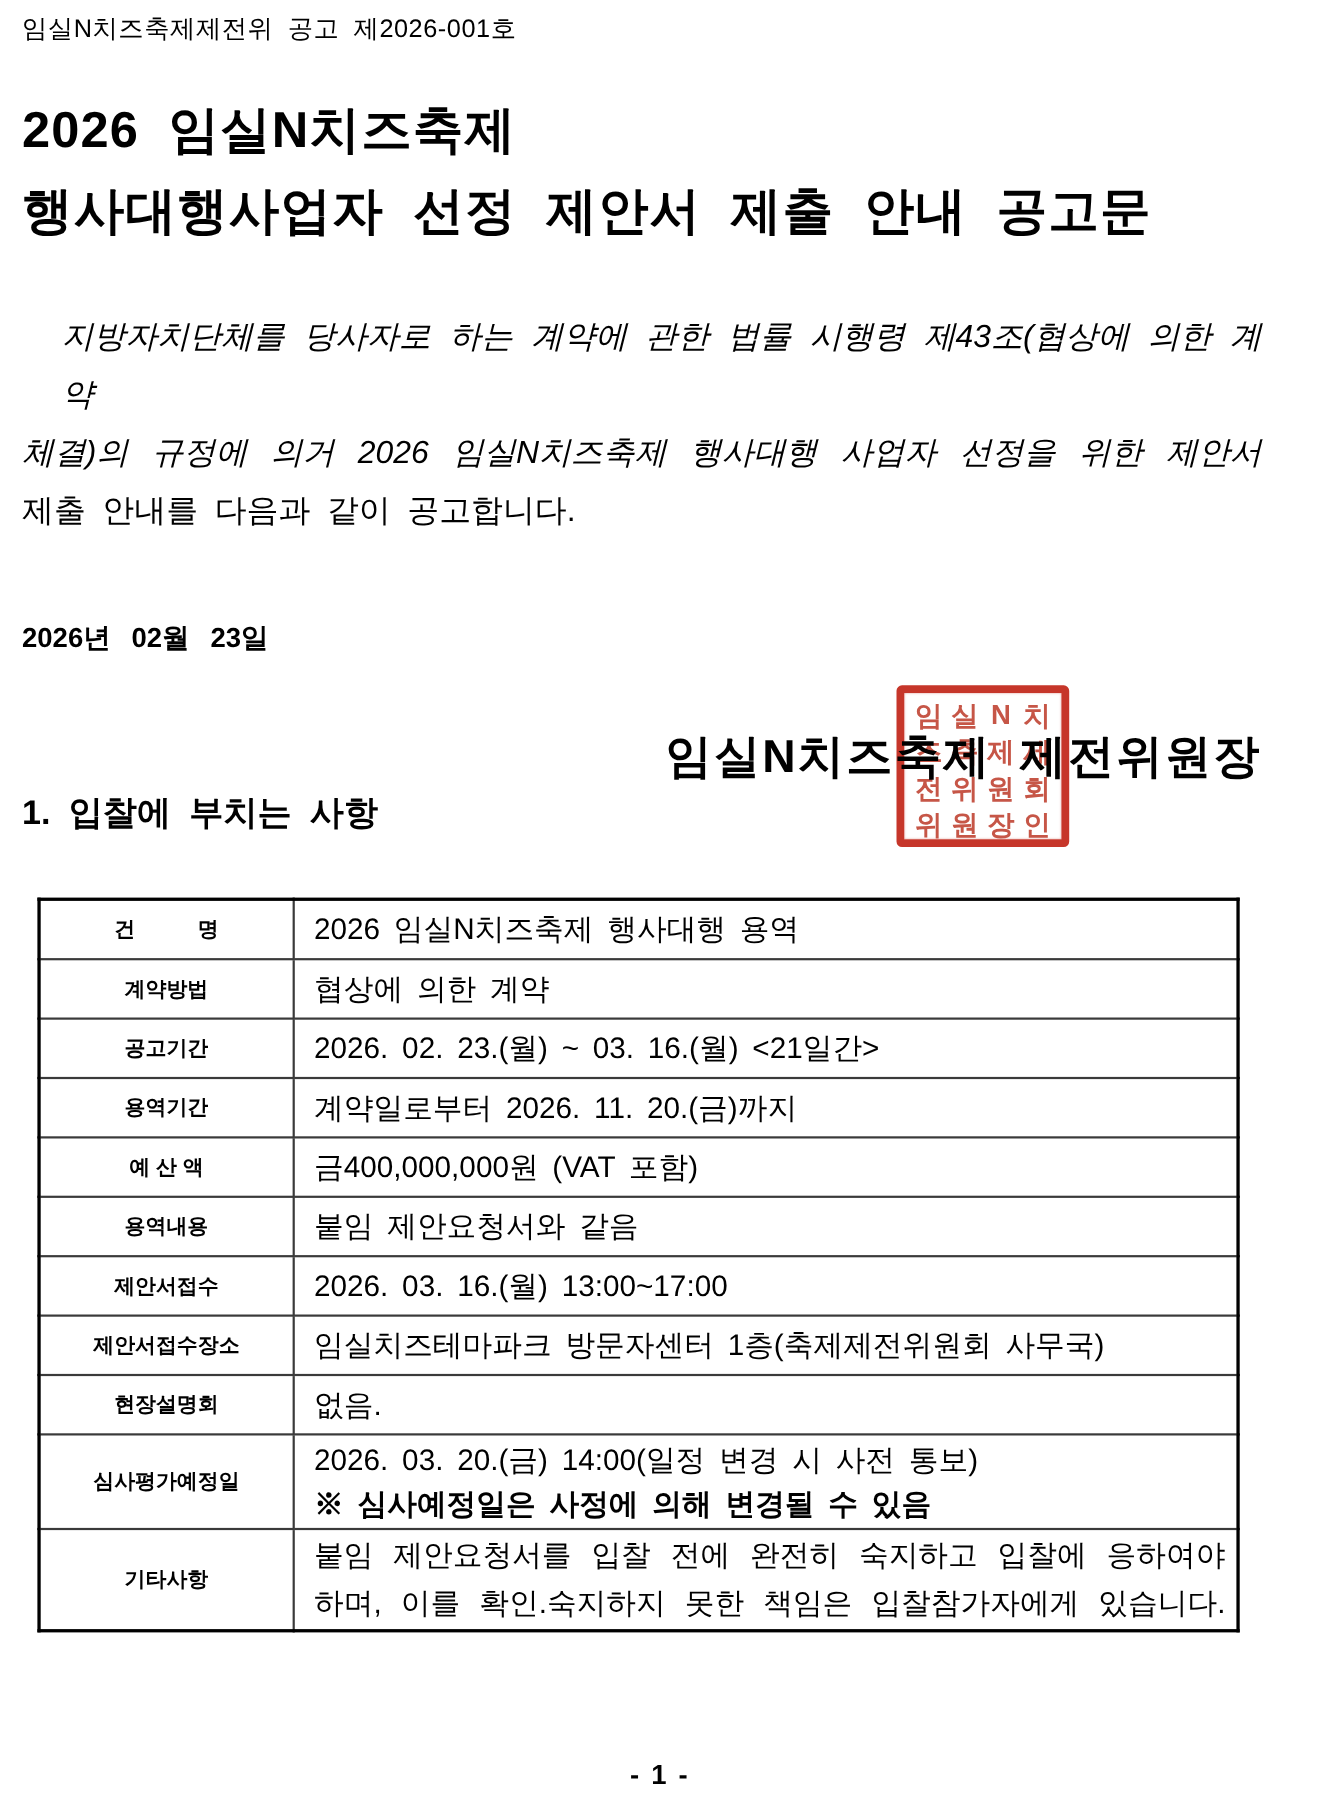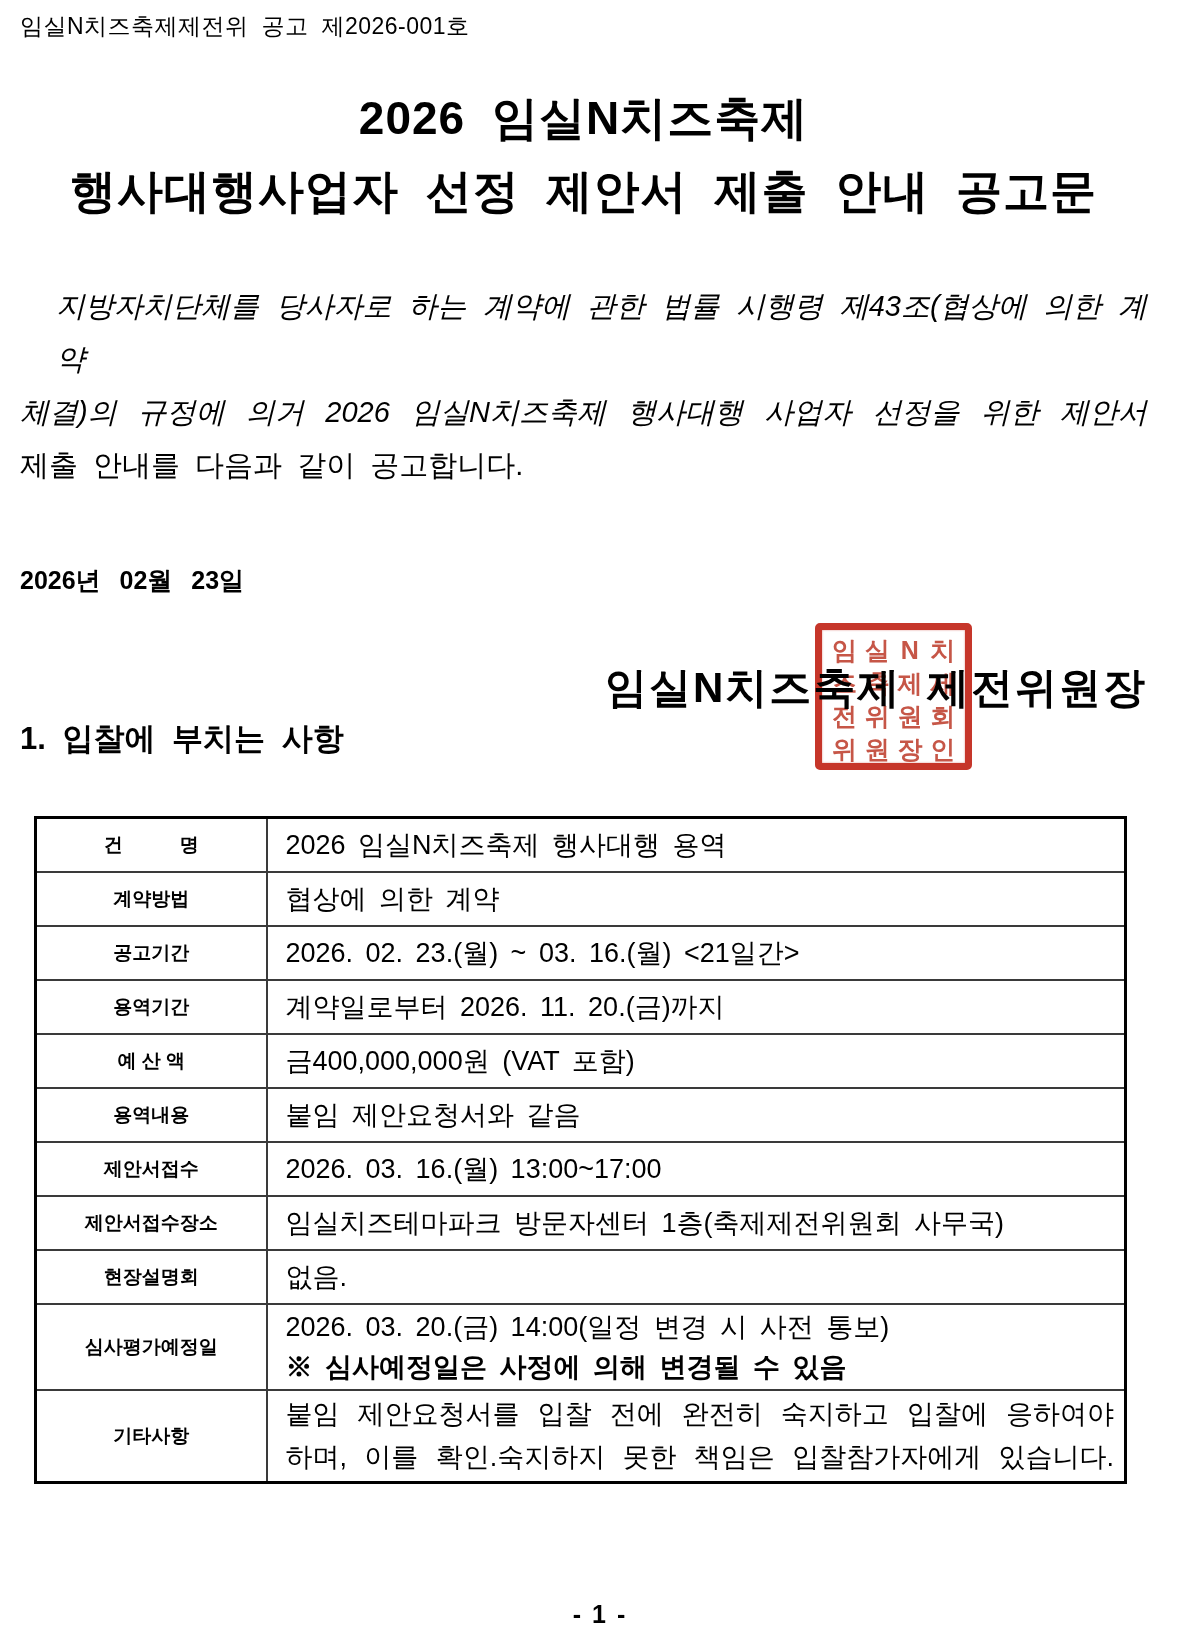--- a/index.html
+++ b/index.html
@@ -16,21 +16,21 @@
     overflow: hidden;
   }
   .doc-number {
     font-size: 23px;
     line-height: 32px;
     letter-spacing: 0.5px;
     word-spacing: 6px;
   }
   .title {
     margin-top: 40px;
-    text-align: center;
+    text-align: left;
     font-weight: bold;
   }
   .title .t-line {
     font-size: 46px;
     line-height: 73px;
     word-spacing: 13px;
     letter-spacing: 1px;
   }
   .intro {
     margin-top: 52px;

